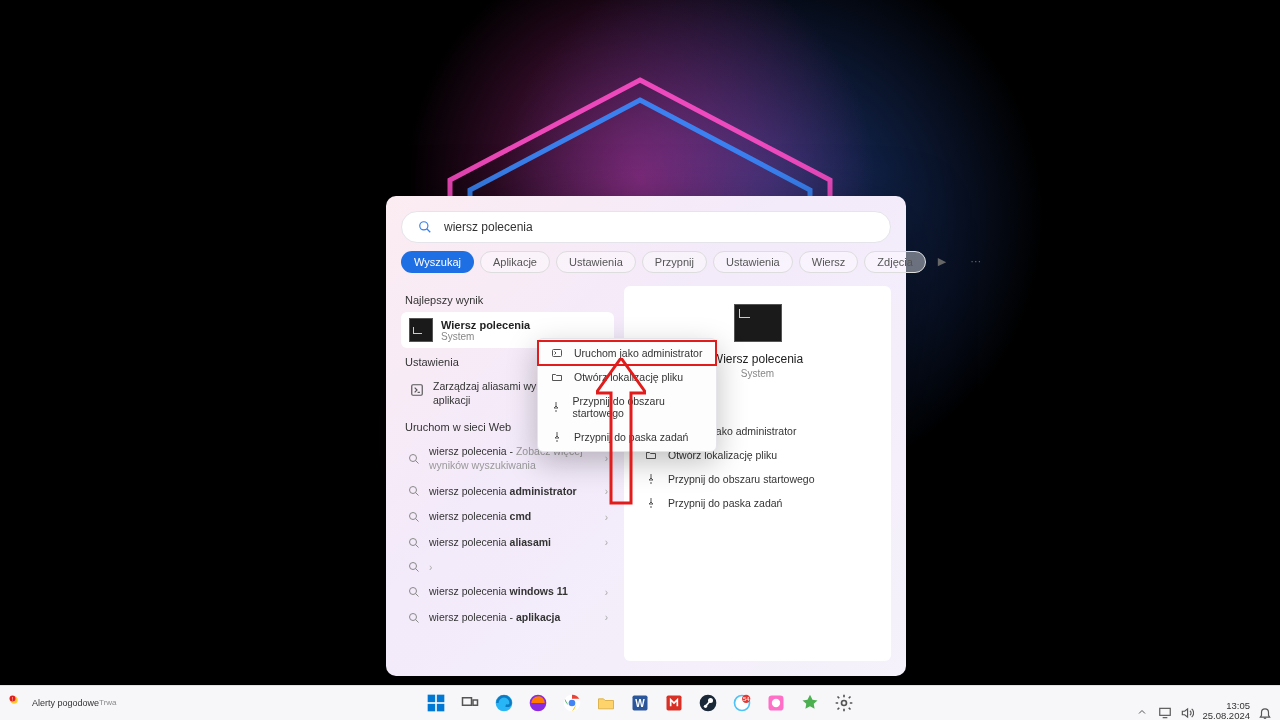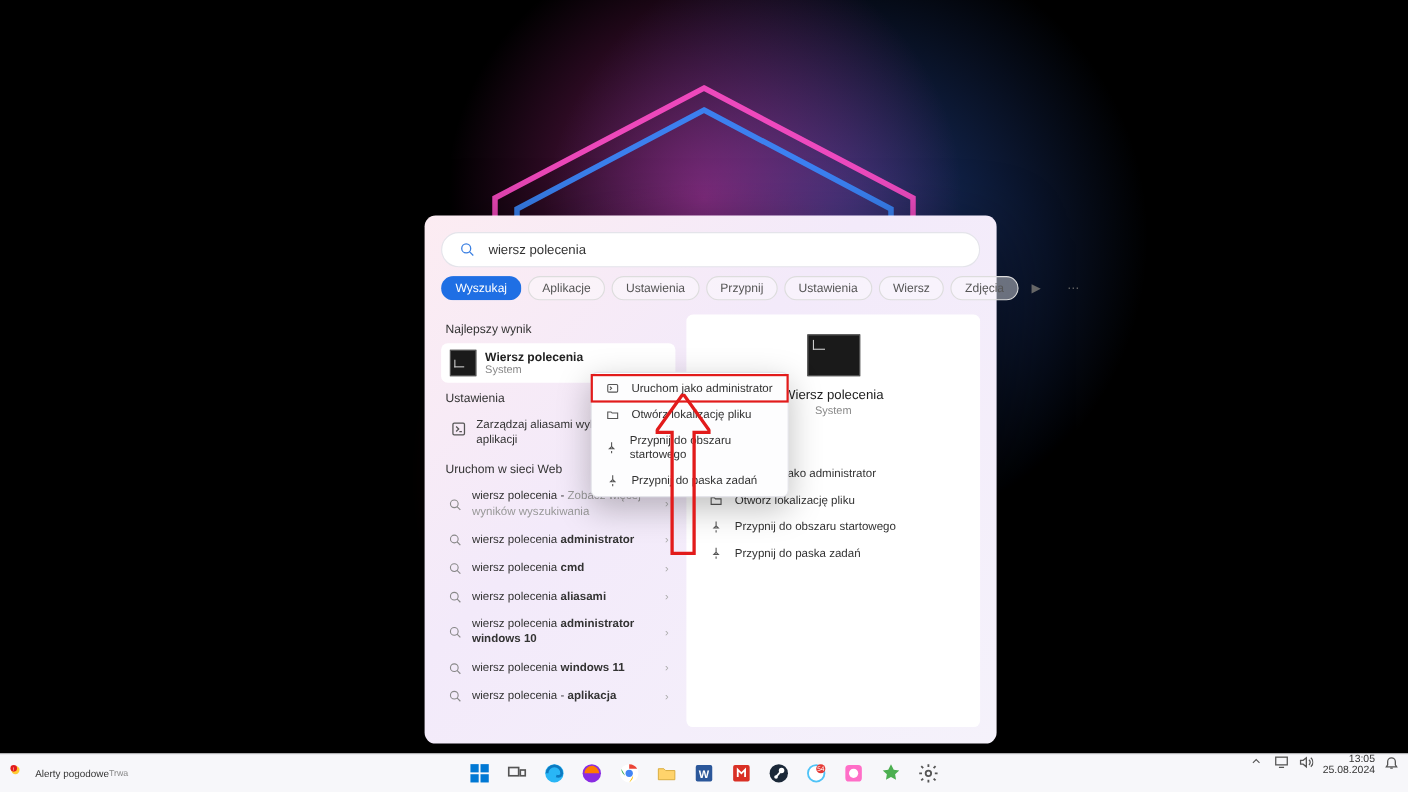--- a/index.html
+++ b/index.html
@@ -71,21 +71,21 @@
 
   
   .taskbar { position:absolute; left:0; right:0; bottom:0; height:34px; background:#f7f7fa; border-top:1px solid #e2e2e6; display:flex; align-items:center; }
   .tb-left { position:absolute; left:8px; top:0; height:34px; display:flex; align-items:center; gap:6px; }
   .weather-icon { width:18px; height:18px; position:relative; }
   .weather-texts { display:flex; flex-direction:row; line-height:1; }
   .weather-texts .l1 { font-size:9px; color:#333; }
   .weather-texts .l2 { font-size:8px; color:#888; }
   .tb-center { position:absolute; left:50%; transform:translateX(-50%); height:34px; display:flex; align-items:center; gap:8px; }
   .tb-ico { width:26px; height:26px; display:flex; align-items:center; justify-content:center; border-radius:4px; cursor:pointer; }
-  .tb-right { position:absolute; right:8px; top:0; height:34px; display:flex; align-items:flex-start; gap:8px; }
+  .tb-right { position:absolute; right:8px; top:0; height:34px; display:flex; align-items:flex-end; gap:8px; }
   .tray-ico { width:14px; height:14px; color:#555; }
   .clock { text-align:right; line-height:1; }
   .clock .t { font-size:9.5px; color:#333; }
   .clock .d { font-size:9.5px; color:#333; }
   .notif { width:14px; height:14px; color:#555; }
 
   svg { display:block; }
 </style>
 </head>
 <body>
@@ -187,21 +187,20 @@
           <span class="witem-text"><span>wiersz polecenia </span><span class="hl">aliasami</span></span>
           <span class="chev">›</span>
         </div>
         <div class="web-item">
           <span class="wicon">
               <svg width="12" height="12" viewBox="0 0 24 24" fill="none" stroke="currentColor" stroke-width="2">
                 <circle cx="10" cy="10" r="7"></circle>
                 <line x1="21" y1="21" x2="15" y2="15"></line>
               </svg>
             </span>
-          <span class="witem-text"><span>wiersz polecenia </span><span class="hl">administrator windows 10</span></span>
           <span class="chev">›</span>
         </div>
         <div class="web-item">
           <span class="wicon">
               <svg width="12" height="12" viewBox="0 0 24 24" fill="none" stroke="currentColor" stroke-width="2">
                 <circle cx="10" cy="10" r="7"></circle>
                 <line x1="21" y1="21" x2="15" y2="15"></line>
               </svg>
             </span>
           <span class="witem-text"><span>wiersz polecenia </span><span class="hl">windows 11</span></span>

